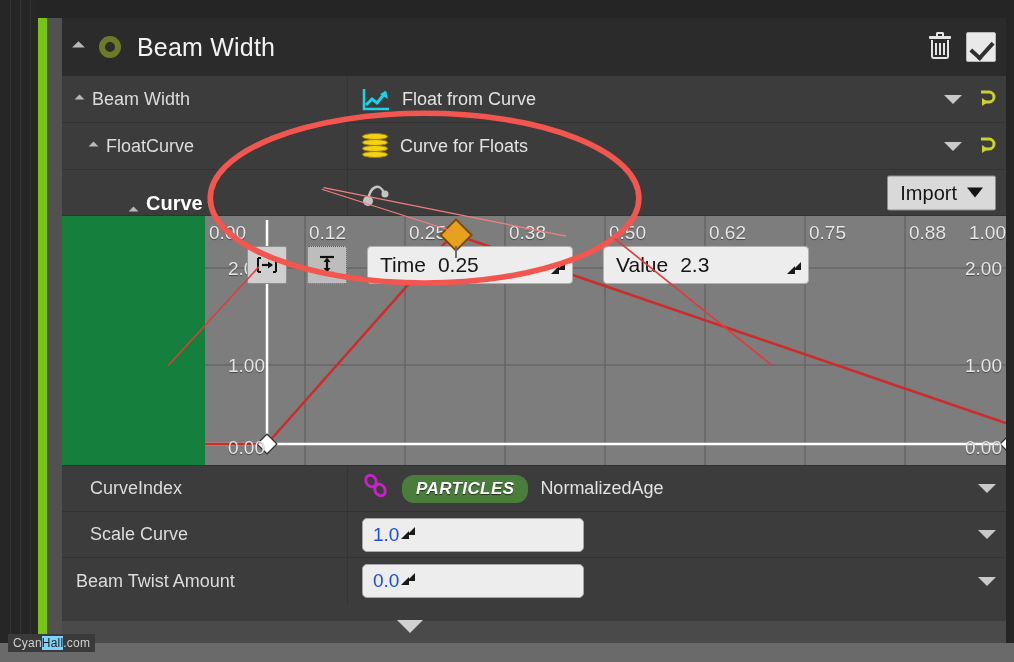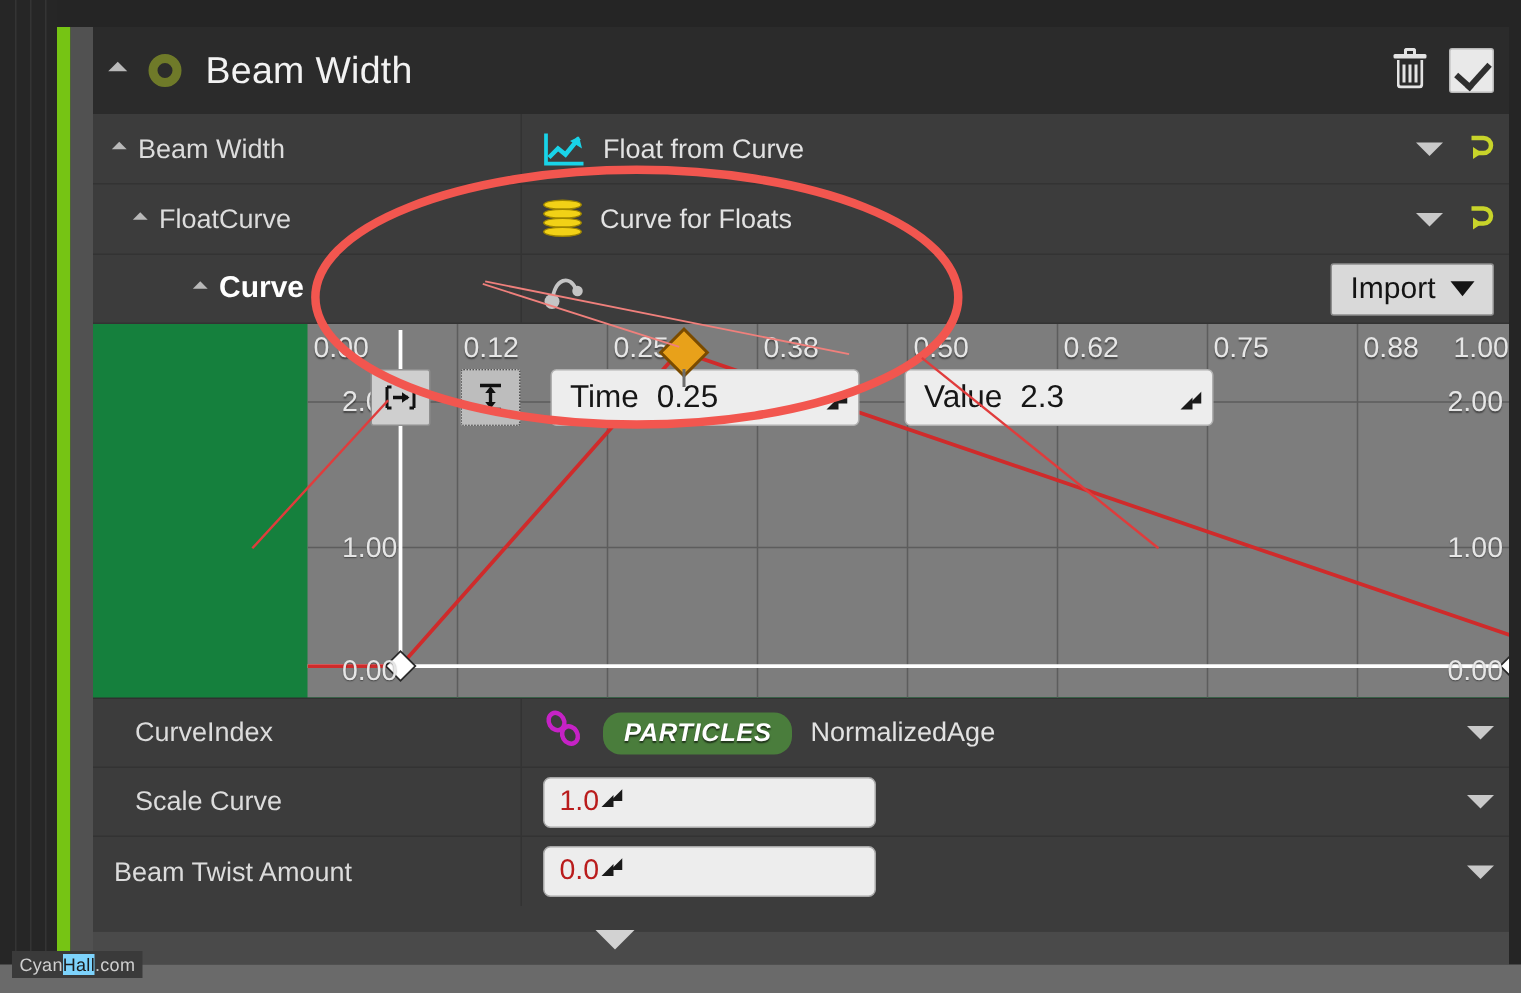--- a/index.html
+++ b/index.html
@@ -89,21 +89,21 @@
     position: relative; display: flex; align-items: center;
     height: 47px; border-bottom: 1px solid #333;
   }
   .pname {
     width: 286px; flex: none; display: flex; align-items: center;
     color: #dcdcdc; font-size: 18px; gap: 9px;
     border-right: 1px solid #333; height: 100%;
   }
   .pname.ind1 { padding-left: 14px; }
   .pname.ind2 { padding-left: 28px; }
-  .pname.ind3 { padding-left: 68px; font-weight: bold; font-size: 20px; color: #fff; }
+  .pname.ind3 { padding-left: 68px; font-weight: bold; font-size: 20px; color: #fff; align-items: flex-end; }
   .pval {
     flex: 1; display: flex; align-items: center; gap: 12px;
     padding-left: 14px; height: 100%; color: #e2e2e2; font-size: 18px;
   }
   .row-right {
     position: absolute; right: 10px; top: 0; height: 100%;
     display: flex; align-items: center; gap: 16px;
   }
   .caret-dn {
     width: 0; height: 0; border-left: 9px solid transparent;
@@ -175,21 +175,21 @@
 
   
   .badge {
     background: #4a7d3c; color: #fff; font-weight: bold; font-size: 17px;
     padding: 4px 14px; border-radius: 12px; letter-spacing: .4px;
     text-shadow: 0 1px 1px rgba(0,0,0,.6);
     font-style: italic;
   }
   .numfield {
     width: 222px; height: 34px; background: #ededed; border: 1px solid #a8a8a8;
-    border-radius: 5px; color: #b91c1c; font-size: 19px;
+    border-radius: 5px; color: #1d4ed8; font-size: 19px;
     display: flex; align-items: center; padding-left: 10px; position: relative;
   }
 
   
   .footer {
     position: absolute; left: 62px; top: 621px; width: 944px; height: 22px;
     background: #4a4a4a;
   }
   .expander {
     position: absolute; left: 50%; top: 620px; transform: translateX(-50%);

